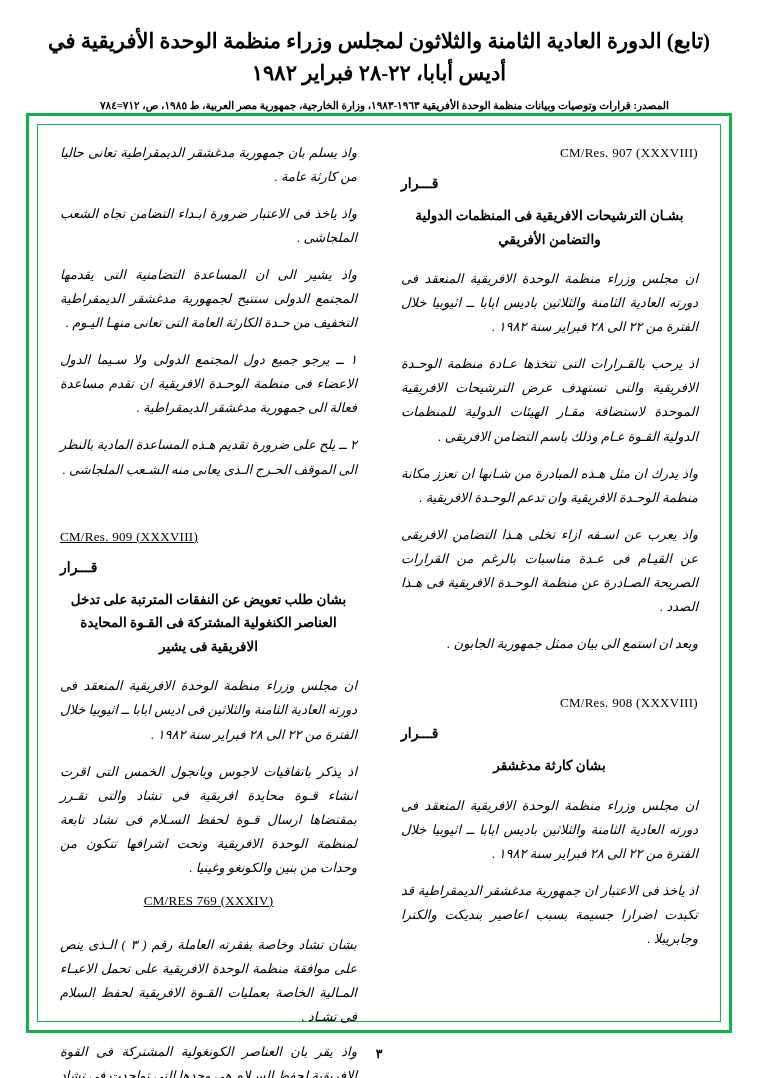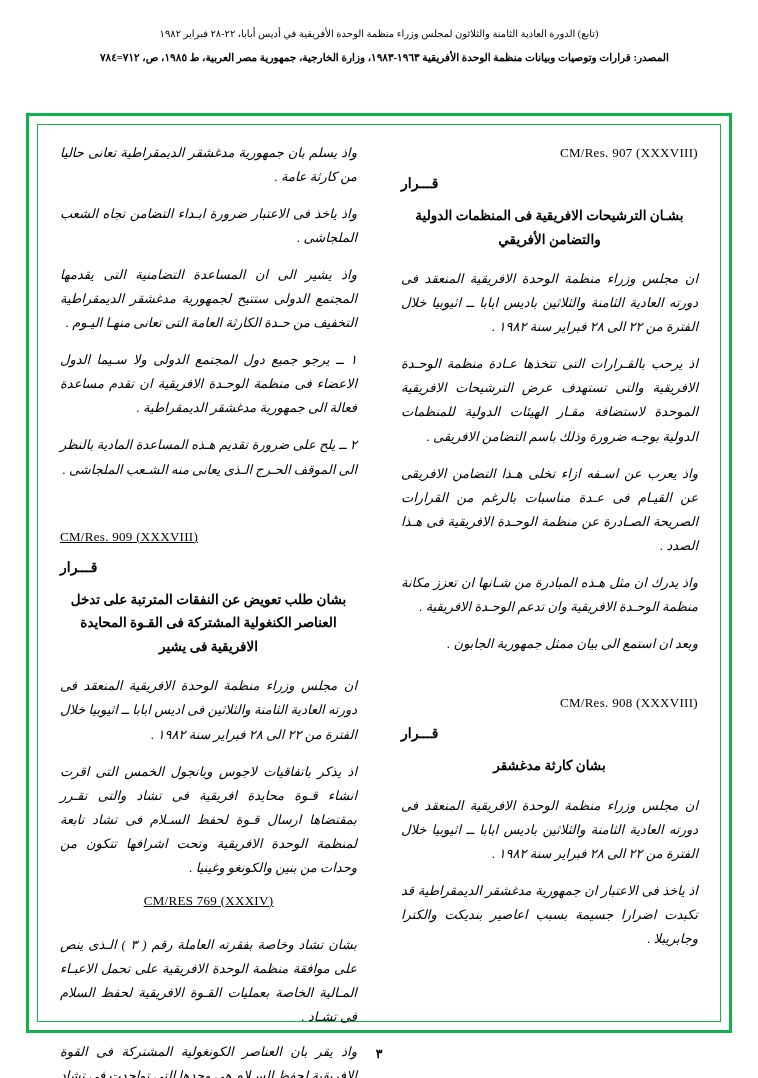--- a/index.html
+++ b/index.html
@@ -21,22 +21,22 @@
     position: relative;
     box-sizing: border-box;
     padding: 0;
   }
   
   .header {
     text-align: center;
     padding: 26px 34px 0 34px;
   }
   .header-title {
-    font-size: 10px;
-    font-weight: normal;
+    font-size: 21px;
+    font-weight: bold;
     line-height: 1.5;
     letter-spacing: 0px;
     direction: rtl;
   }
   .header-source {
     font-size: 10.5px;
     font-weight: bold;
     line-height: 1.6;
     margin-top: 9px;
     direction: rtl;
@@ -131,23 +131,23 @@
   <div class="frame">
     <div class="frame-inner">
 
       <div class="col right">
 
         <div class="res-id">CM/Res. 907  (XXXVIII)</div>
         <div class="kararat">قـــرار</div>
         <div class="res-title">بشـان الترشيحات الافريقية فى المنظمات الدولية والتضامن الأفريقي</div>
 
         <p class="para">ان مجلس وزراء منظمة الوحدة الافريقية المنعقد فى دورته العادية الثامنة والثلاثين باديس ابابا ــ اثيوبيا خلال الفترة من ٢٢ الى ٢٨ فبراير سنة ١٩٨٢ .</p>
-        <p class="para">اذ يرحب بالقـرارات التى تتخذها عـادة منظمة الوحـدة الافريقية والتى تستهدف عرض الترشيحات الافريقية الموحدة لاستضافة مقـار الهيئات الدولية للمنظمات الدولية بوجـه ضرورة وذلك باسم التضامن الافريقى .</p>
+        <p class="para">اذ يرحب بالقـرارات التى تتخذها عـادة منظمة الوحـدة الافريقية والتى تستهدف عرض الترشيحات الافريقية الموحدة لاستضافة مقـار الهيئات الدولية للمنظمات الدولية القـوة عـام وذلك باسم التضامن الافريقى .</p>
+        <p class="para">واذ يدرك ان مثل هـذه المبادرة من شـانها ان تعزز مكانة منظمة الوحـدة الافريقية وان تدعم الوحـدة الافريقية .</p>
         <p class="para">واذ يعرب عن اسـفه ازاء تخلى هـذا التضامن الافريقى عن القيـام فى عـدة مناسبات بالرغم من القرارات الصريحة الصـادرة عن منظمة الوحـدة الافريقية فى هـذا الصدد .</p>
-        <p class="para">واذ يدرك ان مثل هـذه المبادرة من شـانها ان تعزز مكانة منظمة الوحـدة الافريقية وان تدعم الوحـدة الافريقية .</p>
         <p class="para">وبعد ان استمع الى بيان ممثل جمهورية الجابون .</p>
 
         <div class="spacer-md"></div>
 
         <div class="res-id">CM/Res. 908  (XXXVIII)</div>
         <div class="kararat">قـــرار</div>
         <div class="res-title">بشان كارثة مدغشقر</div>
 
         <p class="para">ان مجلس وزراء منظمة الوحدة الافريقية المنعقد فى دورته العادية الثامنة والثلاثين باديس ابابا ــ اثيوبيا خلال الفترة من ٢٢ الى ٢٨ فبراير سنة ١٩٨٢ .</p>
         <p class="para">اذ ياخذ فى الاعتبار ان جمهورية مدغشقر الديمقراطية قد تكبدت اضرارا جسيمة بسبب اعاصير بنديكت والكترا وجابريبلا .</p>

